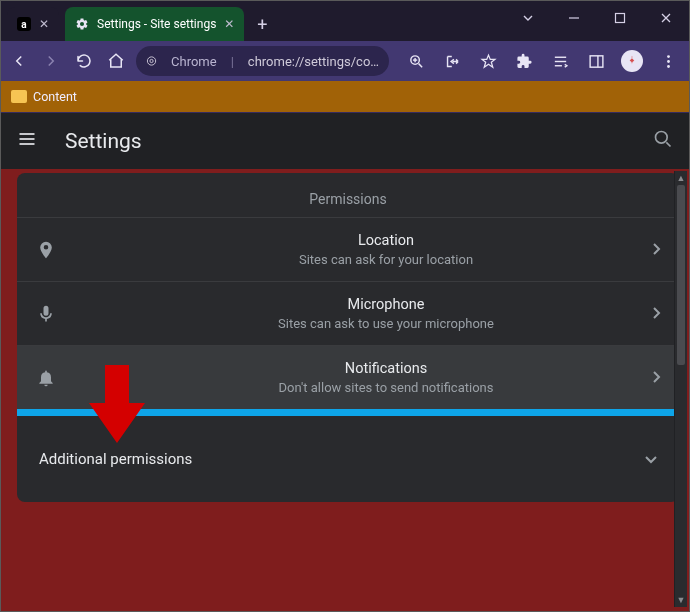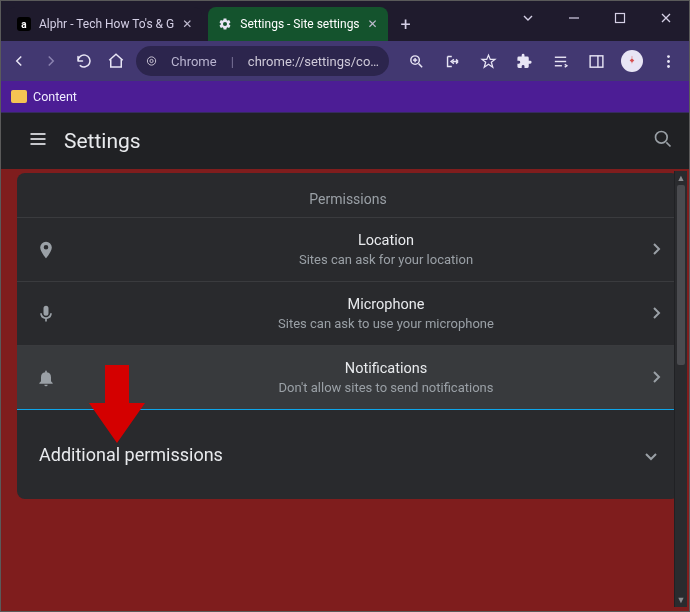--- a/index.html
+++ b/index.html
@@ -70,39 +70,38 @@
   }
   .omnibox .host { color:#cfcad9; }
   .omnibox .url-label { color:#b9b4d0; }
   .omnibox .sep { color:#7c759b; }
   .right-icons { display:flex; align-items:center; gap:6px; margin-left:4px; }
   .icon-btn { width: 30px; height:30px; display:flex; align-items:center; justify-content:center; color:#e8e5f5; }
   .avatar { width:22px; height:22px; border-radius:50%; background:#e8e5f5; display:flex; align-items:center; justify-content:center; }
   
   .bookbar {
     height: 32px;
-    background: #4c1d95;
+    background: #a16207;
     display:flex;
     align-items:center;
     padding: 0 10px;
     gap: 8px;
     border-bottom: 1px solid #352b5d;
   }
   .bookmark { display:flex; align-items:center; gap:6px; color:#efecff; font-size:12.5px; }
   .folder-ic { width:16px; height:13px; background:#f6c453; border-radius:2px; }
   
   .settings-header {
     height: 56px;
     background: #202124;
     display:flex;
     align-items:center;
     padding: 0 16px;
-    gap: 16px;
+    gap: 28px;
     border-bottom: 1px solid #202124;
-    margin-left: 11px;
   }
   .hamburger { color:#e8eaed; }
   .settings-title { color:#e8eaed; font-size: 21px; font-weight: 400; }
   .settings-search { margin-left:auto; color:#9aa0a6; }
   
   .content-wrap {
     position: absolute;
     left: 0; right: 0;
     top: 168px;
     bottom: 0;
@@ -141,23 +140,23 @@
   }
   .row-text { flex:1;margin-left:44px; }
   .row-title { color:#e8eaed; font-size:14.5px; }
   .row-sub { color:#9aa0a6; font-size:13px; margin-top:3px; }
   .chevron { color:#9aa0a6; }
   .additional-row {
     display:flex;
     align-items:center;
     justify-content:space-between;
     padding: 34px 22px;
-    border-top: 1px solid #0ea5e9;
+    border-top: 7px solid #0ea5e9;
     color:#e8eaed;
-    font-size:18px;
+    font-size:15px;
     cursor:pointer;
   }
   
   .red-arrow {
     position:absolute;
     left: 86px;
     top: 364px;
     z-index: 50;
     pointer-events:none;
   }
@@ -177,21 +176,20 @@
   .fake-scroll .arrow-up { top:0; }
   .fake-scroll .arrow-down { bottom:0; }
   .fake-scroll .track-area { position:absolute; top:14px; bottom:14px; left:0; right:0; }
 </style>
 </head>
 <body>
 
 <div class="titlebar">
   <div class="tab inactive">
     <span class="favicon" style="background:#000;color:#fff;border-radius:3px;font-weight:bold;font-size:10px;">a</span>
-    <span class="title">Alphr - Tech How To's &amp; G</span>
     <span class="close">✕</span>
   </div>
   <div class="tab active">
     <span class="favicon">
       <svg viewBox="0 0 24 24" width="14" height="14" fill="#e8e5f5">
           <path d="M19.14 12.94a7 7 0 0 0 .05-.94 7 7 0 0 0-.05-.94l2.03-1.58a.5.5 0 0 0 .12-.64l-1.92-3.32a.5.5 0 0 0-.6-.22l-2.39.96a7 7 0 0 0-1.62-.94l-.36-2.54a.5.5 0 0 0-.5-.42h-3.84a.5.5 0 0 0-.5.42l-.36 2.54a7 7 0 0 0-1.62.94l-2.39-.96a.5.5 0 0 0-.6.22L2.67 8.84a.5.5 0 0 0 .12.64l2.03 1.58a7 7 0 0 0-.05.94 7 7 0 0 0 .05.94l-2.03 1.58a.5.5 0 0 0-.12.64l1.92 3.32c.13.22.39.31.6.22l2.39-.96c.5.38 1.04.7 1.62.94l.36 2.54c.04.24.25.42.5.42h3.84c.25 0 .46-.18.5-.42l.36-2.54a7 7 0 0 0 1.62-.94l2.39.96c.21.09.47 0 .6-.22l1.92-3.32a.5.5 0 0 0-.12-.64l-2.03-1.58zM12 15.5A3.5 3.5 0 1 1 12 8.5a3.5 3.5 0 0 1 0 7z"></path>
         </svg>
     </span>
     <span class="title">Settings - Site settings</span>
     <span class="close">✕</span>

